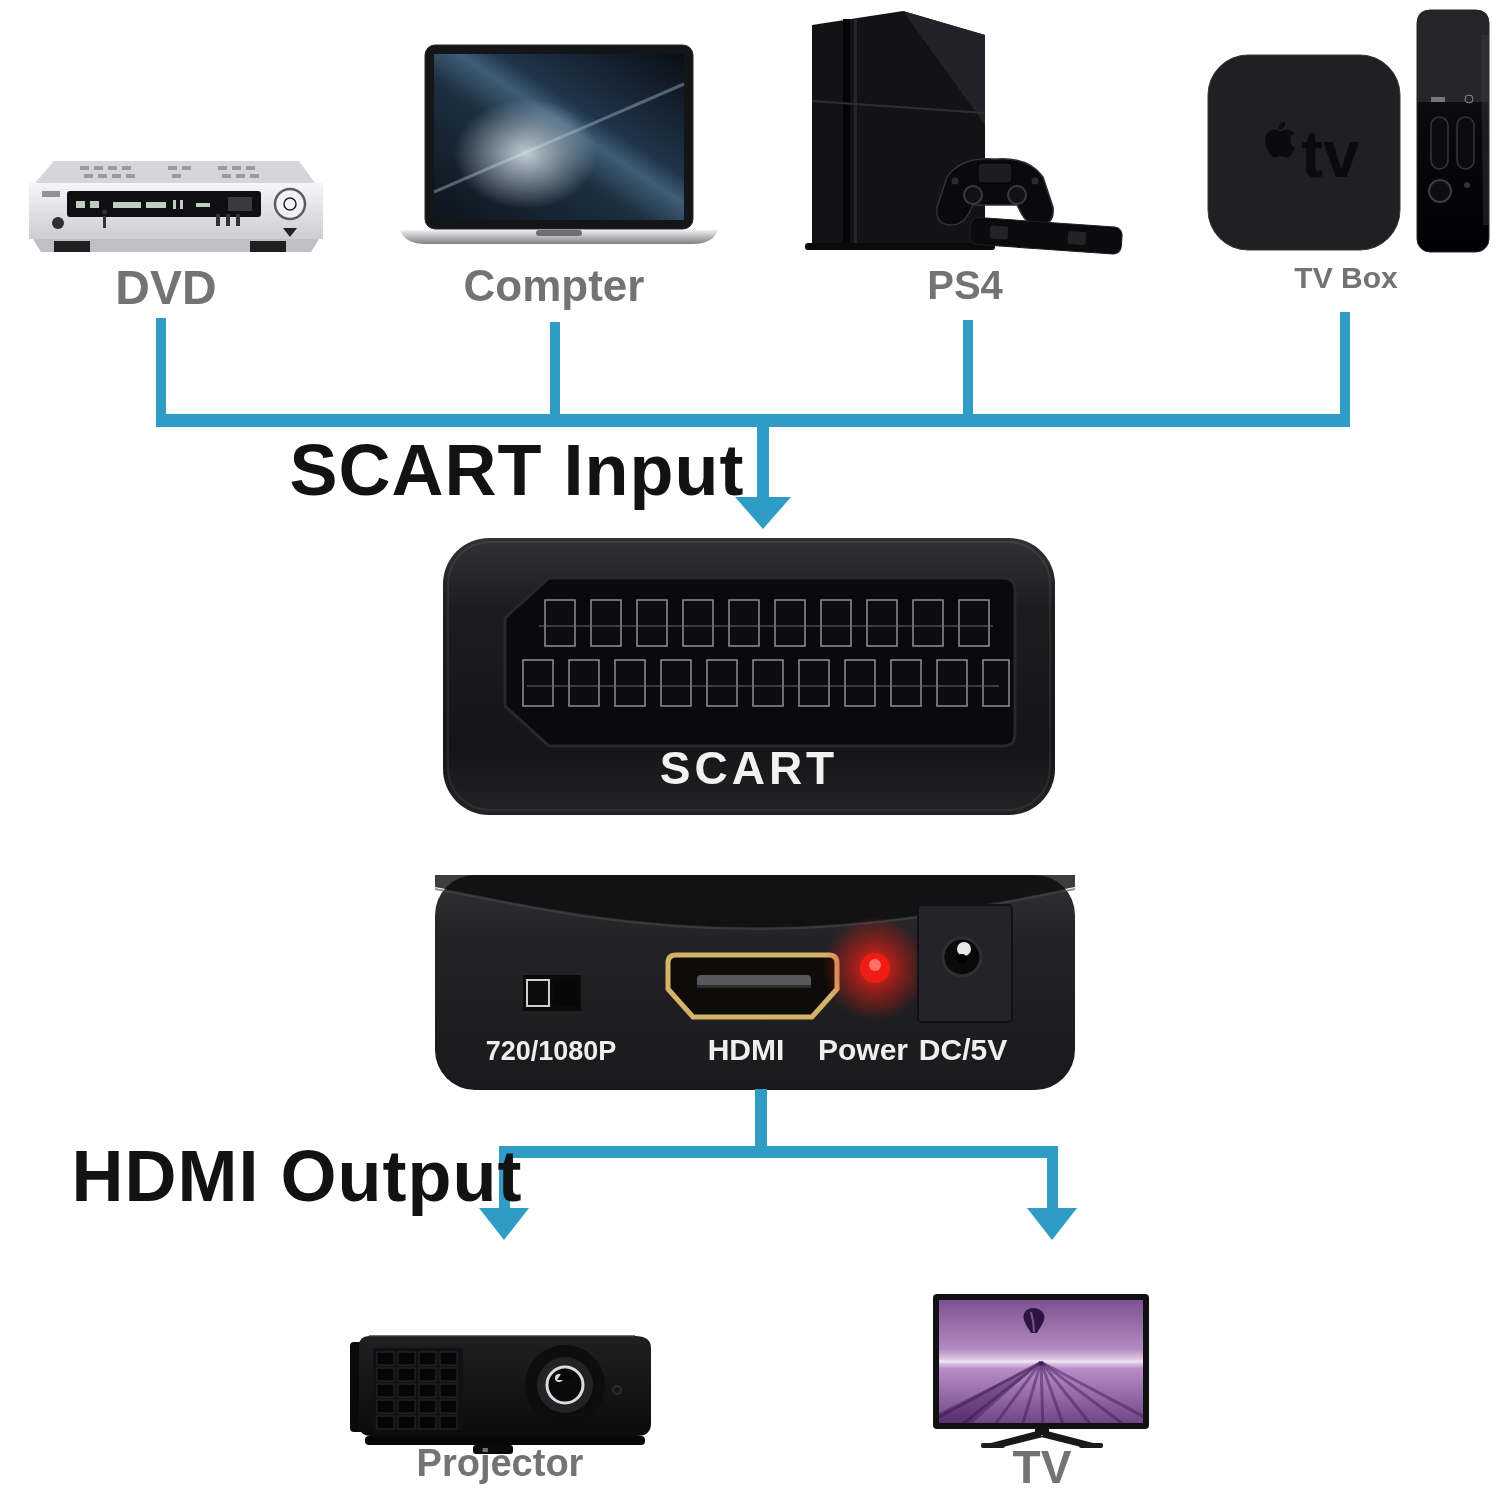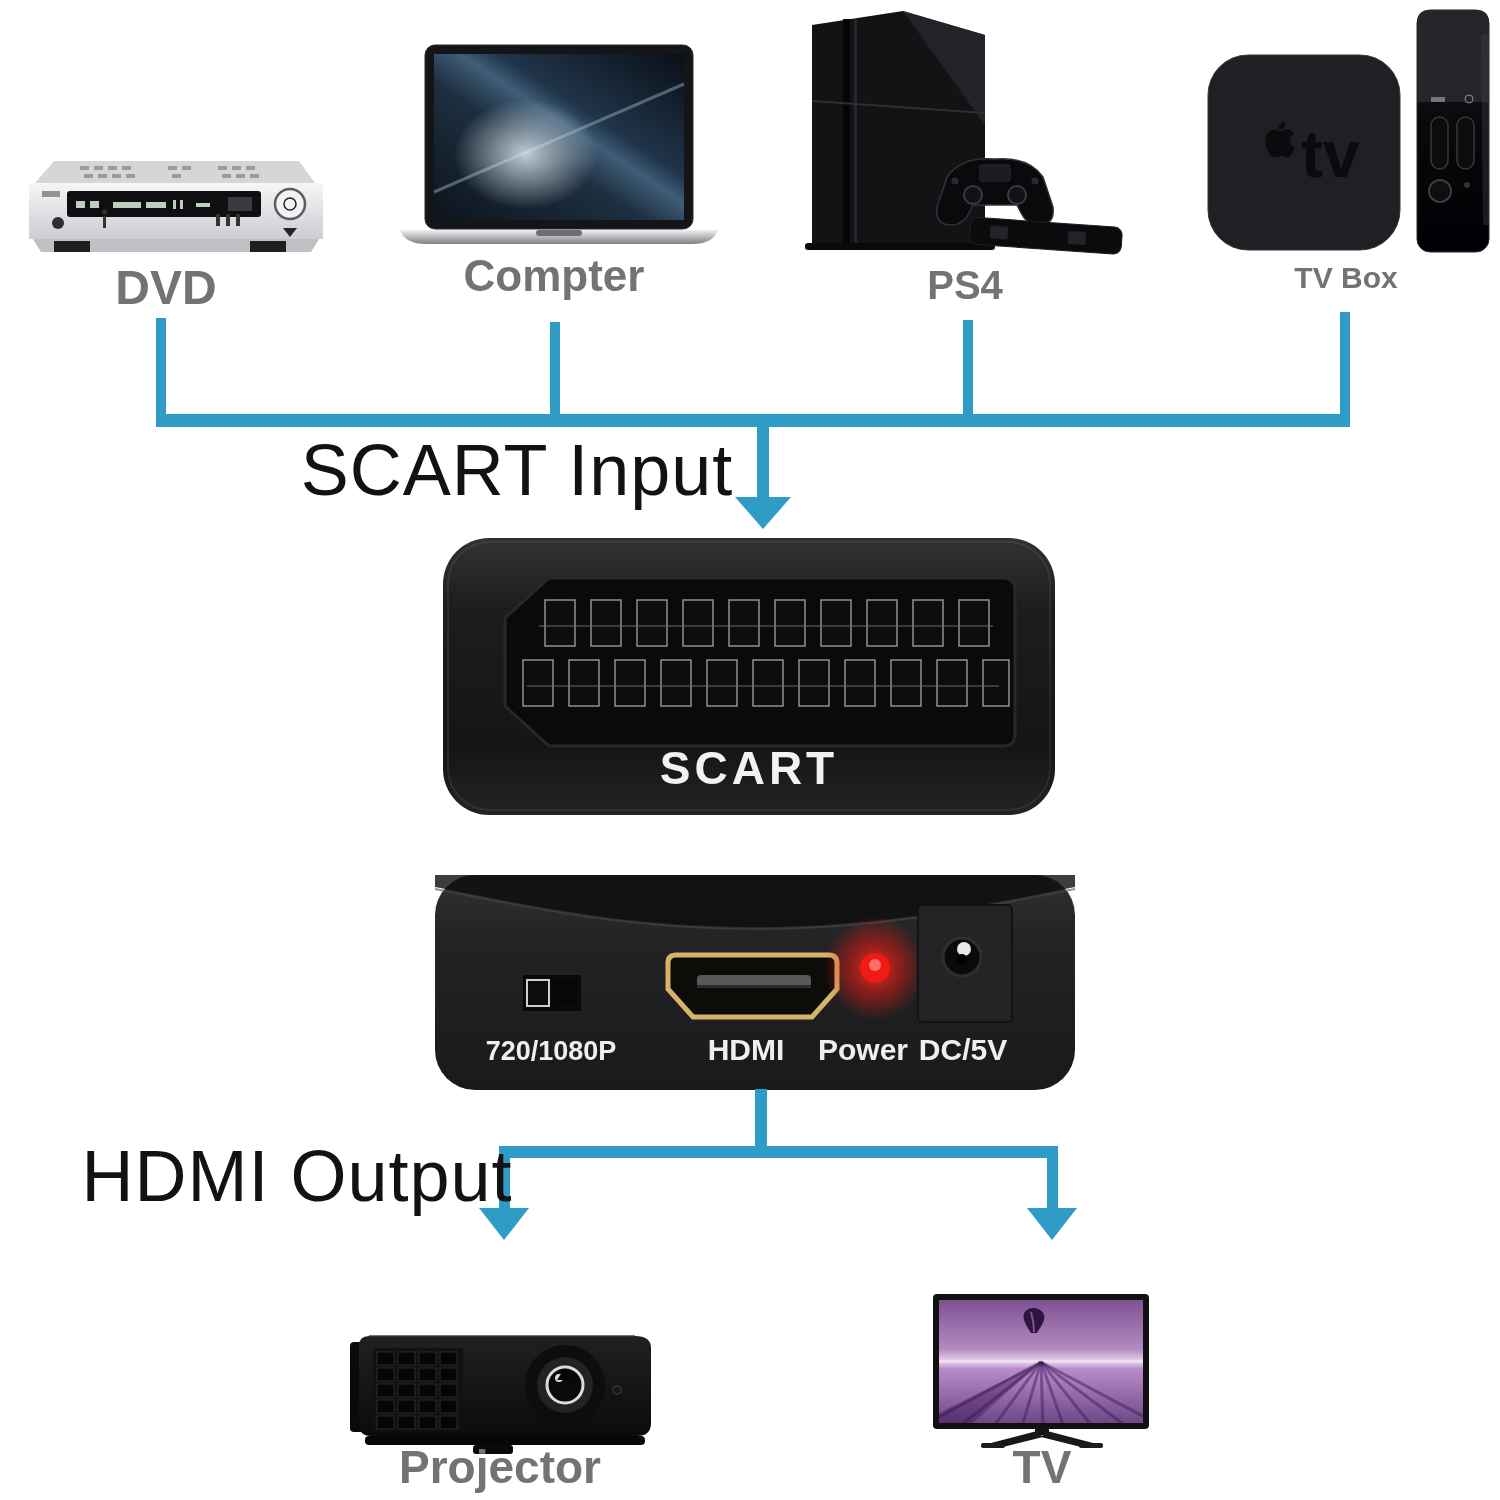--- a/index.html
+++ b/index.html
@@ -8,21 +8,21 @@
     position:relative; width:1500px; height:1500px; background:#fff;
     font-family:"Liberation Sans", sans-serif; overflow:hidden;
   }
   .abs{position:absolute;}
   .devlabel{
     position:absolute; transform:translateX(-50%);
     font-weight:bold; color:#737373; white-space:nowrap; line-height:1;
   }
   .biglabel{
     position:absolute; transform:translateX(-50%);
-    font-size:72px; font-weight:400; color:#121212; white-space:nowrap; line-height:1;
+    font-size:72px; font-weight:700; color:#121212; white-space:nowrap; line-height:1;
     letter-spacing:1px;
   }
   .bline{position:absolute; background:var(--line);}
   .arrow-down{
     position:absolute; width:0; height:0;
     border-left:28px solid transparent; border-right:28px solid transparent;
     border-top:32px solid var(--line);
   }
   .arrow-down.small{
     border-left:25px solid transparent; border-right:25px solid transparent;
@@ -110,21 +110,21 @@
           <stop offset="1" stop-color="#808085"></stop>
       </linearGradient>
     </defs>
     <rect x="27" y="3" width="268" height="184" rx="10" fill="#141518" stroke="#2a2b2f"></rect>
     <rect x="36" y="12" width="250" height="166" fill="url(#wall)"></rect>
     <path d="M36 150 L286 42" stroke="#9fb6c8" stroke-width="3" opacity="0.45"></path>
     <ellipse cx="128" cy="112" rx="72" ry="55" fill="url(#glowWhite)"></ellipse>
     <path d="M2 188 H320 Q315 202 294 202 H28 Q7 202 2 188 Z" fill="url(#baseGrad)"></path>
     <rect x="138" y="188" width="46" height="6" rx="3" fill="#6f6f73"></rect>
   </svg>
-  <div class="devlabel" style="left:554px;top:254px;font-size:44px;">Compter</div>
+  <div class="devlabel" style="left:554px;top:264px;font-size:44px;">Compter</div>
 
   <svg class="abs" style="left:803px;top:5px;" width="325" height="250" viewBox="0 0 325 250">
     <polygon points="9,20 100,6 182,30 182,240 9,240" fill="#131316"></polygon>
     <polygon points="100,6 182,30 182,120" fill="#26262c" opacity="0.85"></polygon>
     <rect x="40" y="14" width="7" height="226" fill="#050507"></rect>
     <rect x="51" y="14" width="3" height="226" fill="#3a3a42" opacity="0.5"></rect>
     <path d="M9 96 L182 108" stroke="#2e2e34" stroke-width="2"></path>
     <rect x="2" y="238" width="190" height="7" rx="3" fill="#0a0a0c"></rect>
     <g transform="translate(128,150)">
       <path d="M16 22 Q30 2 62 4 H66 Q98 2 112 22 L122 52 Q124 70 108 70 Q96 70 90 58 L86 50 H42 L38 58 Q32 70 20 70 Q4 70 6 52 Z" fill="#0a0a0d" stroke="#32323a" stroke-width="1.5"></path>
@@ -313,21 +313,21 @@
       <circle cx="220" cy="57" r="40" fill="#0d0d0e"></circle>
       <circle cx="220" cy="57" r="28" fill="#232325"></circle>
       <circle cx="220" cy="57" r="18" fill="#0a0a0a" stroke="#dcdcde" stroke-width="3"></circle>
       <circle cx="214" cy="50" r="4" fill="#f2f2f4" opacity="0.9"></circle>
       <path d="M220 40 L228 52 L212 52 Z" fill="#060607"></path>
     </g>
     <circle cx="272" cy="62" r="4" fill="none" stroke="#2e2e30" stroke-width="2"></circle>
     <rect x="20" y="108" width="280" height="9" rx="4" fill="#070708"></rect>
     <rect x="128" y="117" width="40" height="9" rx="3" fill="#0a0a0b"></rect>
   </svg>
-  <div class="devlabel" style="left:500px;top:1444px;font-size:46px;">Projector</div>
+  <div class="devlabel" style="left:500px;top:1444px;font-size:38px;">Projector</div>
 
   <svg class="abs" style="left:925px;top:1290px;" width="235" height="165" viewBox="0 0 235 165">
     <defs>
       <linearGradient id="tvScene" x1="0" y1="0" x2="0" y2="1">
         <stop offset="0" stop-color="#7d5291"></stop>
           <stop offset="0.40" stop-color="#b48ac2"></stop>
         <stop offset="0.50" stop-color="#e6d8ec"></stop>
           <stop offset="0.56" stop-color="#b88cc8"></stop>
         <stop offset="1" stop-color="#6f4785"></stop>
       </linearGradient>

